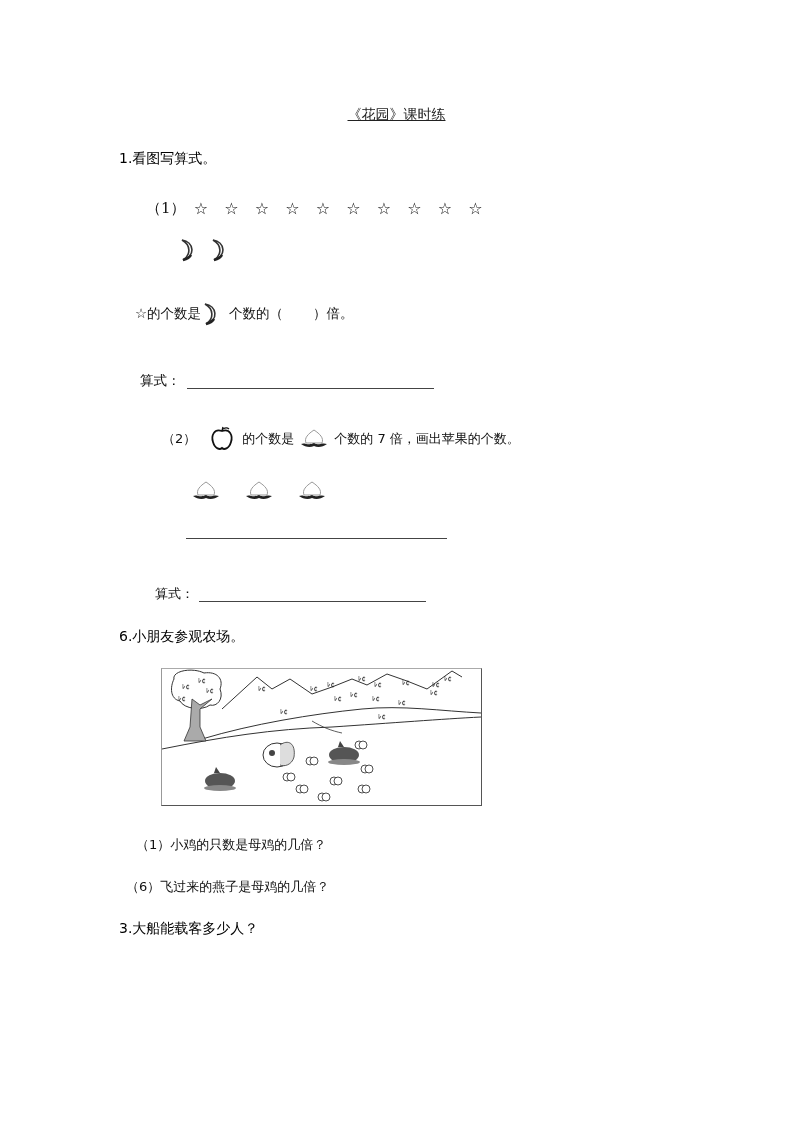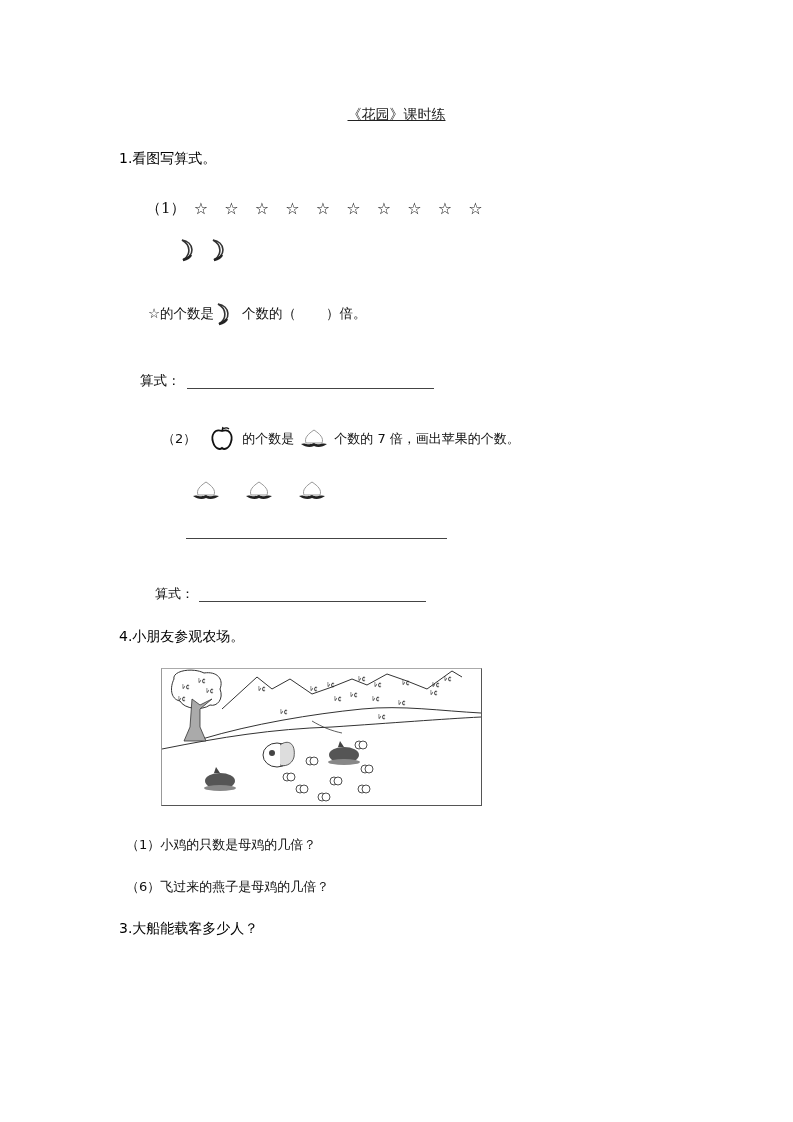--- a/index.html
+++ b/index.html
@@ -48,21 +48,21 @@
   <svg class="moon" viewBox="0 0 22 24">
       <path d="M4 2 C16 4 18 18 5 22 C13 17 13 7 4 2 Z" fill="none" stroke="#333" stroke-width="1.6"></path>
       <path d="M5 22 C9 21 12 19 13 17" stroke="#222" stroke-width="2.5" fill="none"></path>
     </svg>
   <svg class="moon" viewBox="0 0 22 24" style="margin-left:4px;">
       <path d="M4 2 C16 4 18 18 5 22 C13 17 13 7 4 2 Z" fill="none" stroke="#333" stroke-width="1.6"></path>
       <path d="M5 22 C9 21 12 19 13 17" stroke="#222" stroke-width="2.5" fill="none"></path>
     </svg>
 </div>
 
-<div class="abs t13" style="left:148px; top:302px; display:flex; align-items:center;text-align:center;">
+<div class="abs t13" style="left:135px; top:302px; display:flex; align-items:center;text-align:center;">
   <span>☆的个数是</span>
   <svg class="moon" viewBox="0 0 22 24" style="margin:0 6px 0 0;">
       <path d="M4 2 C16 4 18 18 5 22 C13 17 13 7 4 2 Z" fill="none" stroke="#333" stroke-width="1.6"></path>
       <path d="M5 22 C9 21 12 19 13 17" stroke="#222" stroke-width="2.5" fill="none"></path>
     </svg>
   <span>个数的（</span>
   <span style="display:inline-block; width:30px;"></span>
   <span>）倍。</span>
 </div>
 
@@ -97,21 +97,21 @@
       <path d="M16 2 C10 6 6 10 8 15 L24 15 C26 10 22 6 16 2 Z" fill="none" stroke="#999" stroke-width="1"></path>
       <path d="M3 16 C7 14 10 18 16 15 C20 18 24 14 29 16 C25 19 20 20 16 18 C12 20 7 19 3 16 Z" fill="#222"></path>
     </svg>
 </div>
 
 <div class="line" style="left:186px; top:538px; width:261px;"></div>
 
 <div class="abs small" style="left:155px; top:585px;">算式：</div>
 <div class="line" style="left:199px; top:601px; width:227px;"></div>
 
-<div class="abs h" style="left:119px; top:628px;">4.小朋友参观农场。</div>
+<div class="abs h" style="left:119px; top:628px;">6.小朋友参观农场。</div>
 
 <div class="farm">
   <svg width="319" height="136" viewBox="0 0 319 136">
 
     <path d="M60 40 L95 8 L110 20 L128 10 L150 25 L170 18 L190 10 L205 16 L225 5 L245 12 L265 20 L290 2 L300 8" fill="none" stroke="#333" stroke-width="1"></path>
     <path d="M40 70 C90 55 150 45 200 40 C240 36 280 42 319 44" fill="none" stroke="#333" stroke-width="1"></path>
     <path d="M0 80 C60 68 110 60 170 58 C230 54 280 50 319 48" fill="none" stroke="#333" stroke-width="1"></path>
     <path d="M150 52 C160 58 170 62 180 64" fill="none" stroke="#333" stroke-width="0.8"></path>
 
     <path d="M12 10 C10 2 30 -2 42 4 C55 2 62 10 58 20 C62 30 55 38 48 36 C40 42 22 40 18 32 C8 30 8 18 12 10 Z" fill="#fff" stroke="#333" stroke-width="1"></path>
@@ -164,16 +164,16 @@
       <circle cx="160" cy="128" r="4"></circle>
         <circle cx="164" cy="128" r="4"></circle>
       <circle cx="203" cy="100" r="4"></circle>
         <circle cx="207" cy="100" r="4"></circle>
       <circle cx="200" cy="120" r="4"></circle>
         <circle cx="204" cy="120" r="4"></circle>
     </g>
   </svg>
 </div>
 
-<div class="abs small" style="left:126px; top:836px;">（1）小鸡的只数是母鸡的几倍？</div>
+<div class="abs small" style="left:136px; top:836px;">（1）小鸡的只数是母鸡的几倍？</div>
 <div class="abs small" style="left:126px; top:878px;">（6）飞过来的燕子是母鸡的几倍？</div>
 
 <div class="abs h" style="left:119px; top:920px;">3.大船能载客多少人？</div>
 
 </body></html>

